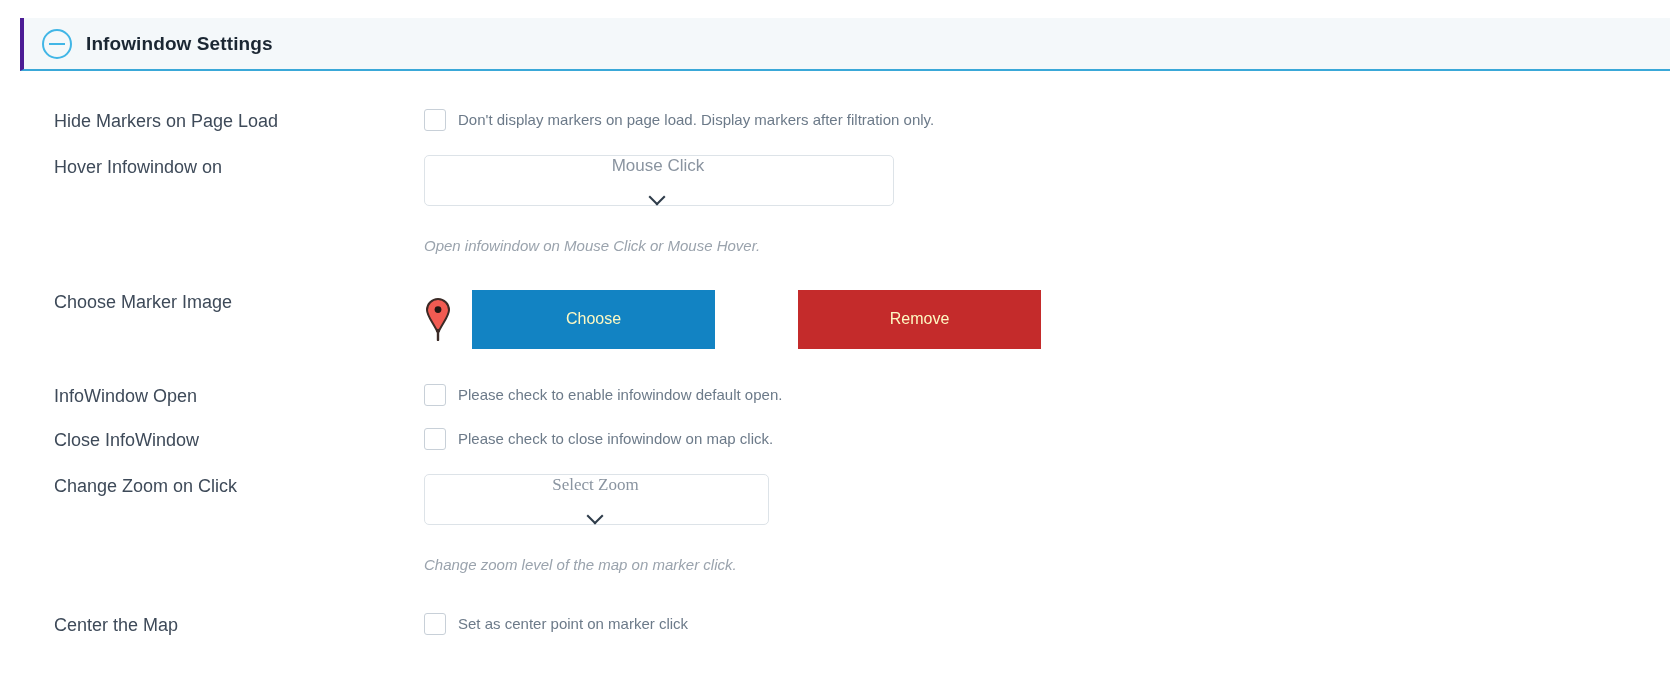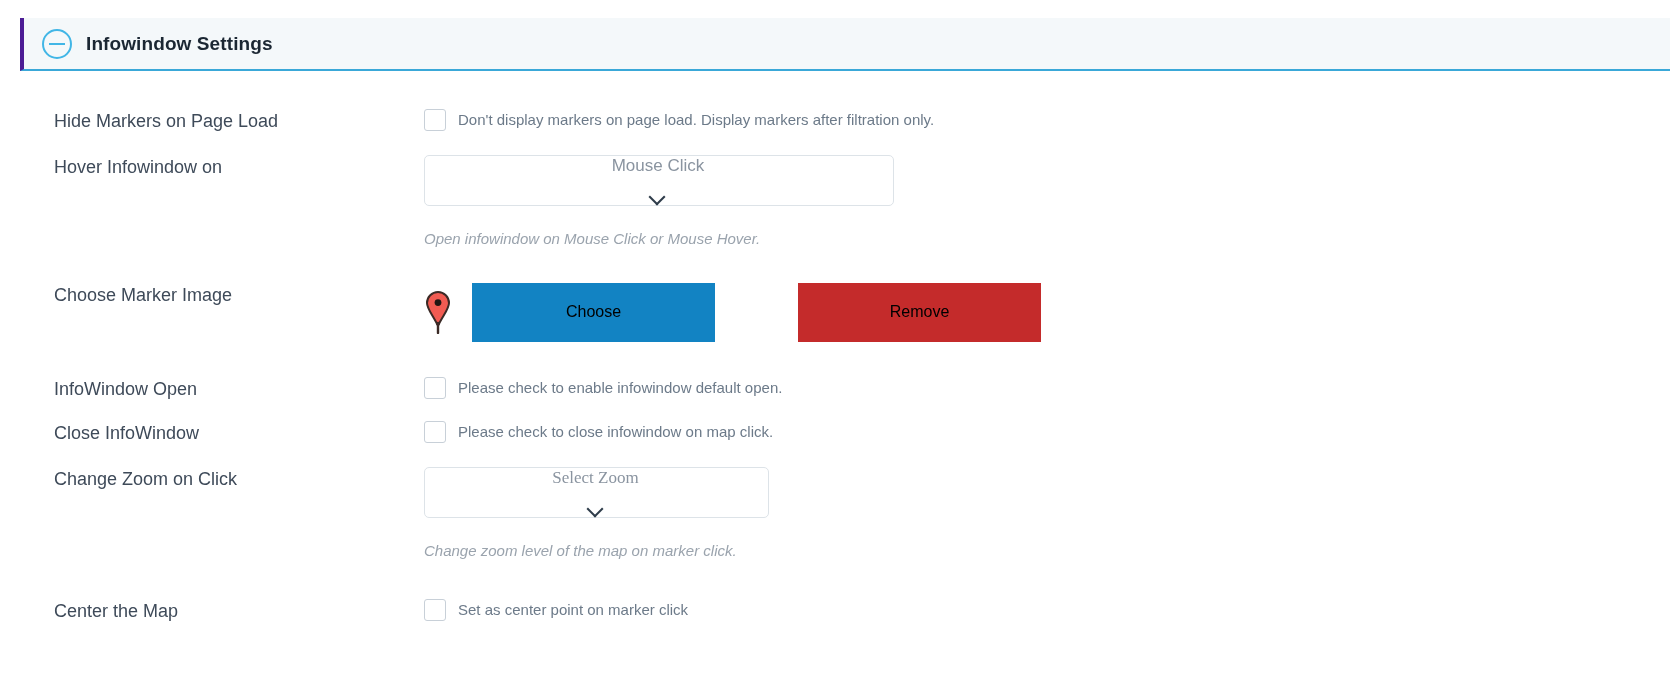--- a/index.html
+++ b/index.html
@@ -137,41 +137,41 @@
     width: 10px;
     height: 10px;
     border-right: 2.4px solid #2e3c4a;
     border-bottom: 2.4px solid #2e3c4a;
     transform: rotate(45deg);
   }
   .help-text {
     font-size: 15px;
     font-style: italic;
     color: #9aa3ad;
-    margin-top: 21px;
+    margin-top: 28px;
     line-height: 1.6;
   }
   .help-text.narrow { width: 330px; }
 
   
   .marker-line {
     display: flex;
     align-items: center;
   }
   .marker-pin {
     width: 28px;
     height: 44px;
     flex: 0 0 28px;
     margin-right: 20px;
   }
   .btn {
     box-sizing: border-box;
     height: 59px;
     border: none;
-    color: #000000;
+    color: #fef9c3;
     font-size: 16px;
     font-family: "Liberation Sans", sans-serif;
     cursor: pointer;
     display: inline-flex;
     align-items: center;
     justify-content: center;
     padding: 16px;
   }
   .btn-choose {
     width: 243px;

